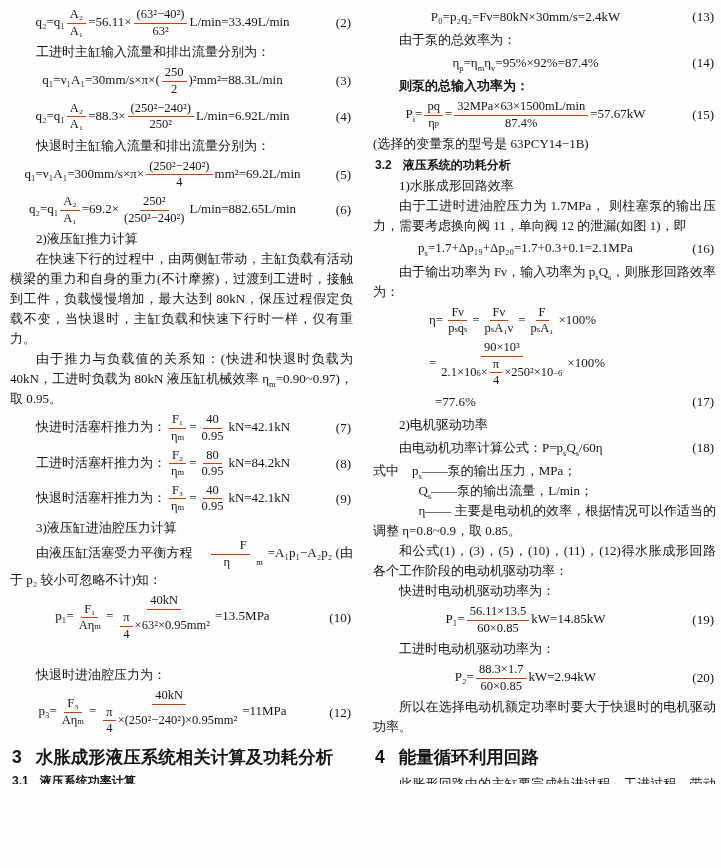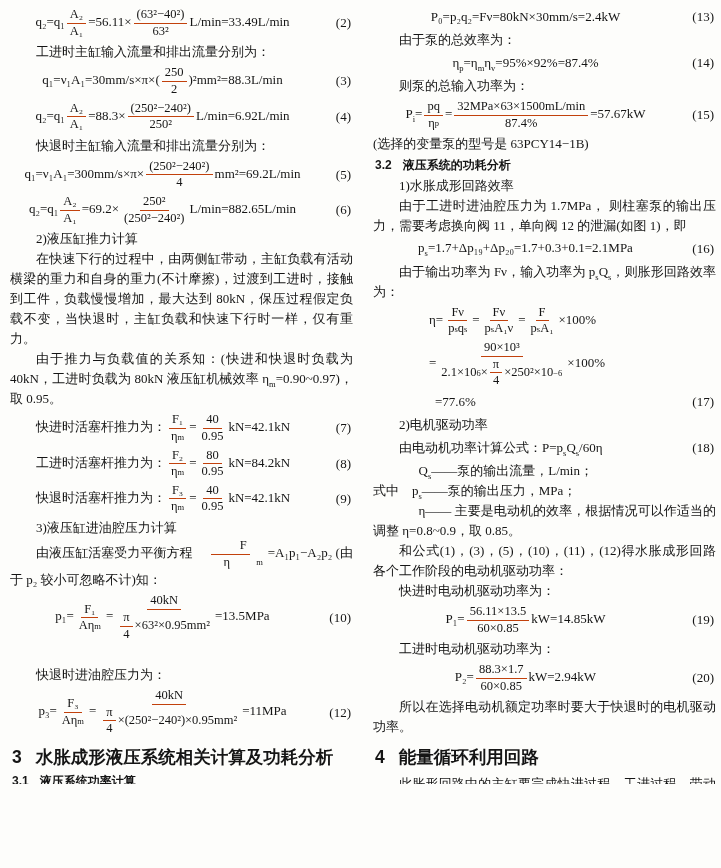--- a/index.html
+++ b/index.html
@@ -183,21 +183,21 @@
   <div class="col" id="col-1">
       <div class="formula c">
         <span class="fbody">P₀=p₂q₂=Fν=80kN×30mm/s=2.4kW</span>
         <span class="eqnum">(13)</span>
       </div>
       <div class="p" style="text-indent: 2em;">由于泵的总效率为：</div>
       <div class="formula c">
         <span class="fbody">η<sub class="ss">p</sub>=η<sub class="ss">m</sub>η<sub class="ss">v</sub>=95%×92%=87.4%</span>
         <span class="eqnum">(14)</span>
       </div>
-      <div class="p" style="text-indent: 2em;">则泵的总输入功率为：</div>
+      <div class="p" style="text-indent: 2em; font-weight: bold;">则泵的总输入功率为：</div>
       <div class="formula c">
         <span class="fbody">P<sub class="ss">i</sub>=<span class="fr">
             <span class="fn">pq</span>
             <span class="fd">η<sub class="ss">p</sub></span>
           </span>=<span class="fr">
             <span class="fn">32MPa×63×1500mL/min</span>
             <span class="fd">87.4%</span>
           </span>=57.67kW</span>
         <span class="eqnum">(15)</span>
       </div>
@@ -236,22 +236,22 @@
       </div>
       <div class="formula l" style="padding-left: 62px;">
         <span class="fbody">=77.6%</span>
         <span class="eqnum">(17)</span>
       </div>
       <div class="p" style="text-indent: 2em;">2)电机驱动功率</div>
       <div class="formula l" style="padding-left: 26px;">
         <span class="fbody">由电动机功率计算公式：P=p<sub class="ss">s</sub>Q<sub class="ss">s</sub>/60η</span>
         <span class="eqnum">(18)</span>
       </div>
+      <div class="p" style="text-indent: 0em;">式中　p<sub class="ss">s</sub>——泵的输出压力，MPa；</div>
       <div class="p" style="text-indent: 3.5em;">Q<sub class="ss">s</sub>——泵的输出流量，L/min；</div>
-      <div class="p" style="text-indent: 0em;">式中　p<sub class="ss">s</sub>——泵的输出压力，MPa；</div>
       <div class="p" style="text-indent: 3.5em;">η—— 主要是电动机的效率，根据情况可以作适当的调整 η=0.8~0.9，取 0.85。</div>
       <div class="p" style="text-indent: 2em;">和公式(1)，(3)，(5)，(10)，(11)，(12)得水胀成形回路各个工作阶段的电动机驱动功率：</div>
       <div class="p" style="text-indent: 2em;">快进时电动机驱动功率为：</div>
       <div class="formula c">
         <span class="fbody">P₁=<span class="fr">
             <span class="fn">56.11×13.5</span>
             <span class="fd">60×0.85</span>
           </span>kW=14.85kW</span>
         <span class="eqnum">(19)</span>
       </div>

